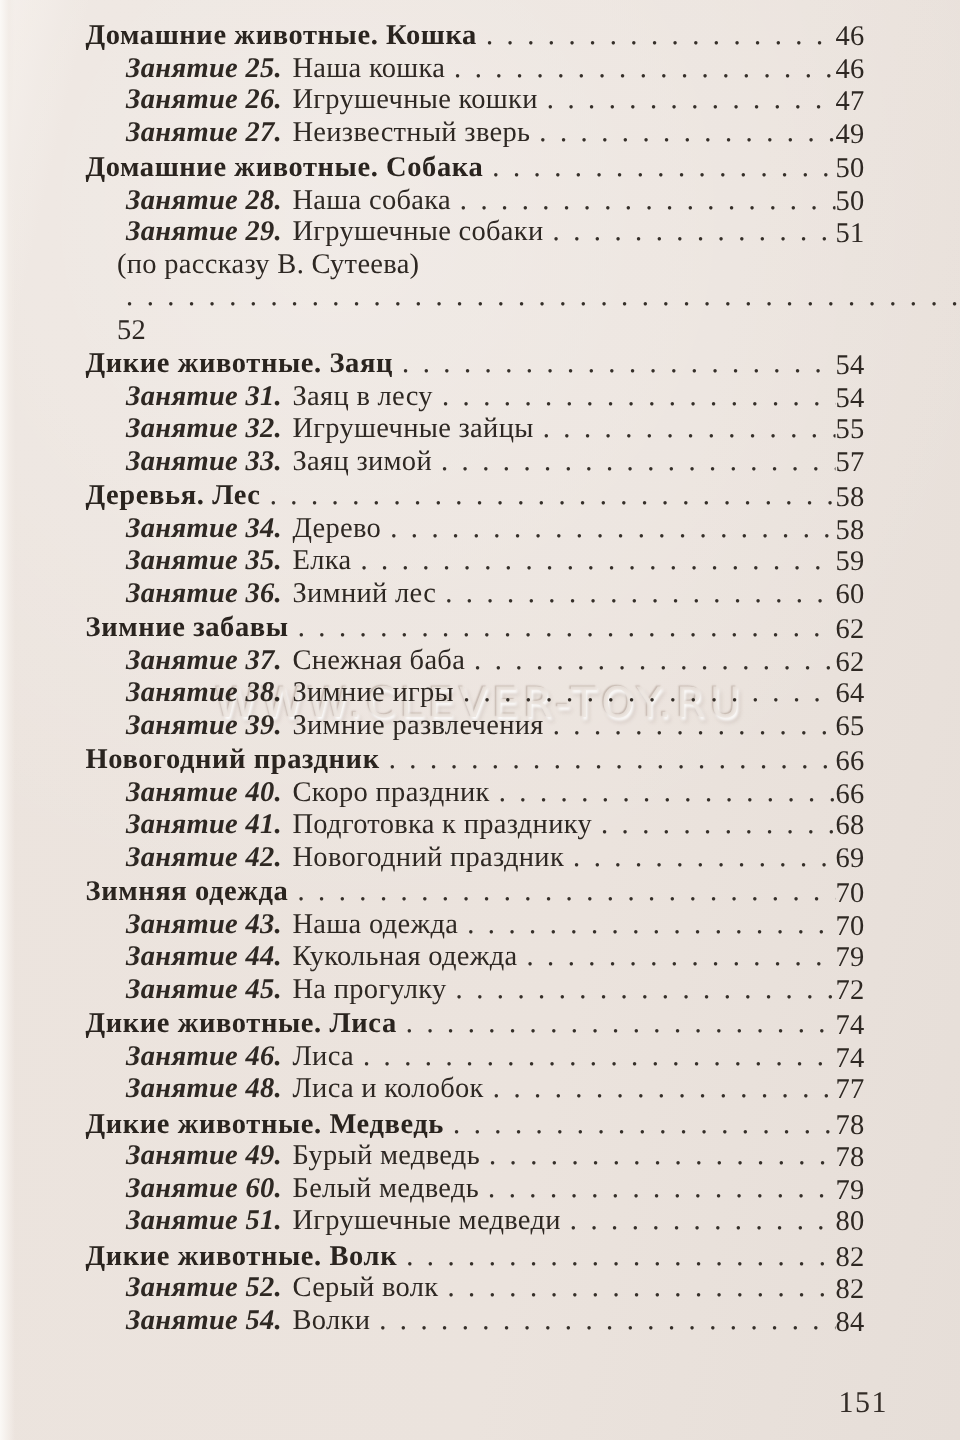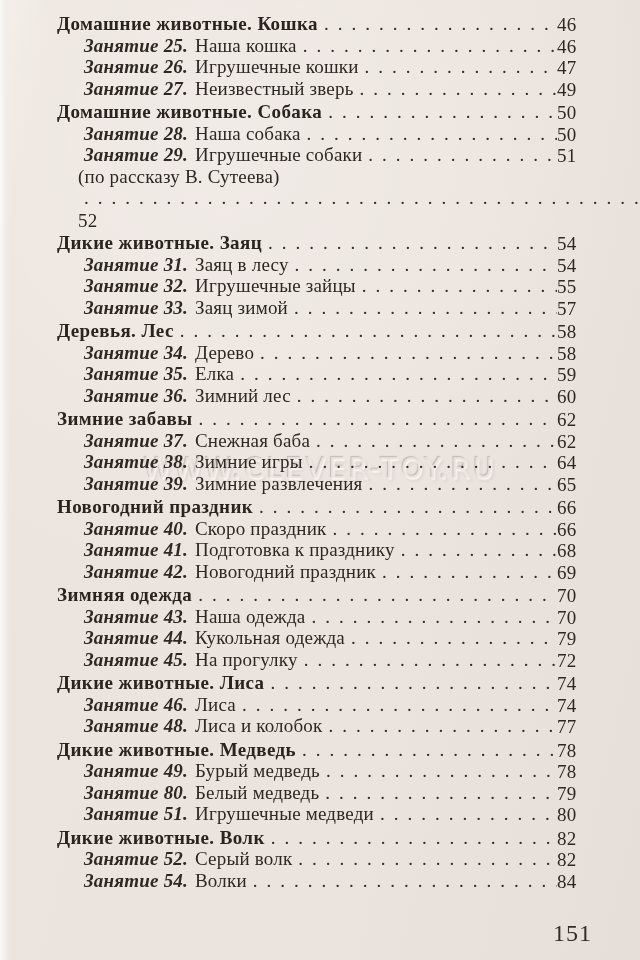--- a/index.html
+++ b/index.html
@@ -49,21 +49,21 @@
     font-weight:normal;font-size:28px;letter-spacing:3px;white-space:nowrap;
     color:rgba(236,228,222,0.82);
     text-shadow:
       1px 2px 2px rgba(255,255,255,0.95),
      -1px -1px 1px rgba(125,102,90,0.35),
       2px 3px 3px rgba(125,102,90,0.22);
     pointer-events:none;
   }
   .page-num{
     position:absolute;right:48px;bottom:13px;
-    font-size:24px;letter-spacing:1px;color:#332c27;
+    font-size:20px;letter-spacing:1px;color:#332c27;
   }
 </style>
 </head>
 <body>
 
 <div class="page">
   <div class="watermark">WWW.CLEVER-TOY.RU</div>
   <div class="toc" id="toc">
       <div class="section">
         <div class="row head">
@@ -241,21 +241,21 @@
           <span class="t"><span>Дикие животные. Медведь</span></span>
           <span class="leader"></span>
           <span class="pg">78</span>
         </div>
         <div class="row item">
           <span class="t"><span class="lbl">Занятие 49.</span><span>Бурый медведь</span></span>
           <span class="leader"></span>
           <span class="pg">78</span>
         </div>
         <div class="row item">
-          <span class="t"><span class="lbl">Занятие 80.</span><span>Белый медведь</span></span>
+          <span class="t"><span class="lbl">Занятие 60.</span><span>Белый медведь</span></span>
           <span class="leader"></span>
           <span class="pg">79</span>
         </div>
         <div class="row item">
           <span class="t"><span class="lbl">Занятие 51.</span><span>Игрушечные медведи</span></span>
           <span class="leader"></span>
           <span class="pg">80</span>
         </div>
       </div>
       <div class="section">

